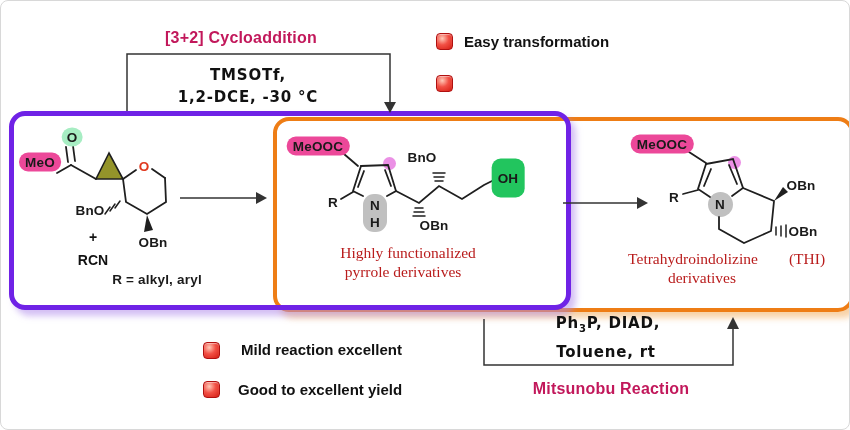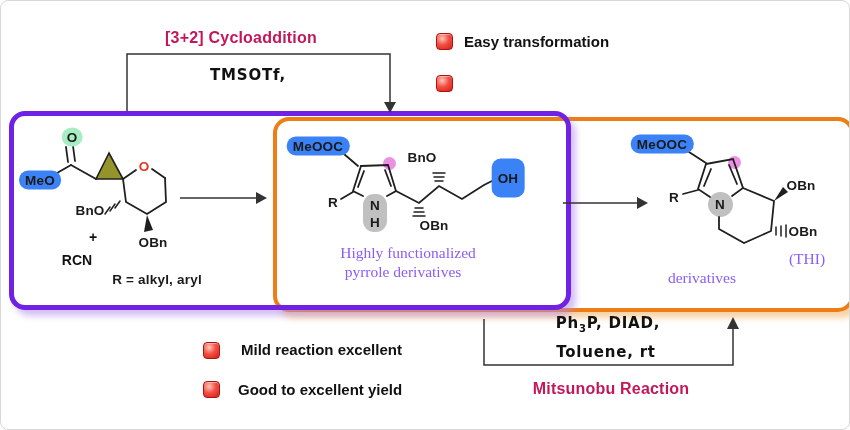--- a/index.html
+++ b/index.html
@@ -15,24 +15,24 @@
     border:4px solid #EE7D15; box-shadow:5px 6px 6px rgba(243,173,94,.55);}
   .hl{position:absolute; z-index:2;}
   .dot{width:13px; height:13px; border-radius:50%; background:#E77DE0; opacity:.85;}
   .gray-pill{background:rgba(176,176,176,.8);}
   svg.linework{position:absolute; left:0; top:0; z-index:3; pointer-events:none;}
   .lbl{position:absolute; transform:translate(-50%,-50%); white-space:nowrap; z-index:4;}
   .lbl-left{position:absolute; transform:translateY(-50%); white-space:nowrap; z-index:4;}
   .atom{font-size:13.5px; font-weight:700; color:#1a1a1a; letter-spacing:.2px;}
   .atom-bold{font-size:14px; font-weight:800; color:#111;}
   .red-o{color:#E0391F;}
-  .pill-green{background:#3b82f6; border-radius:9px; padding:2px 6px;}
+  .pill-green{background:#ec4899; border-radius:9px; padding:2px 6px;}
   .pill-circle{background:#A7EDC3; border-radius:50%; padding:2px 5px;}
-  .pill-peach{background:#3b82f6; border-radius:9px; padding:12px 6px;}
-  .caption{font-family:"Liberation Serif", serif; font-size:15.5px; color:#8b5cf6;}
+  .pill-peach{background:#22c55e; border-radius:9px; padding:12px 6px;}
+  .caption{font-family:"Liberation Serif", serif; font-size:15.5px; color:#b91c1c;}
   .cond{font-family:"DejaVu Sans", sans-serif; font-size:15px; font-weight:700;
         letter-spacing:.8px; color:#111;}
   .cond sub{font-size:10px;}
   .magenta{font-size:16px; font-weight:800; color:#C2185B; letter-spacing:.2px;}
   .feat{font-size:15px; font-weight:700; color:#111;}
   .bullet{position:absolute; width:15px; height:15px; border-radius:4px; z-index:4;
     background:radial-gradient(circle at 35% 30%, #FFC9B8 0%, #F25045 45%, #D41C12 100%);
     border:1px solid #B01010; box-shadow:inset 0 1px 1px rgba(255,255,255,.5);}
 </style>
 </head>
@@ -110,53 +110,55 @@
       <path d="M718,216 L718,228 L743,242 L770,230 L773,200 L742,187"></path>
       <polygon points="773,200 787,191 782,186" fill="#1f1f1f" stroke="none"></polygon>
       <path d="M775,226 L775,234" stroke-width="1.5"></path>
         <path d="M780,225 L780,235" stroke-width="1.5"></path>
         <path d="M785,224 L785,236" stroke-width="1.5"></path>
     </g>
   </svg>
 
   <span class="lbl magenta" style="left:240px; top:37px;">[3+2] Cycloaddition</span>
   <span class="lbl cond" style="left:247px; top:74px;text-align:right;">TMSOTf,</span>
+  <span class="lbl cond" style="left:247px; top:96px;">1,2-DCE, -30 °C</span>
 
   <span class="bullet" style="left:435px; top:32px;"></span>
   <span class="lbl-left feat" style="left:463px; top:40px;">Easy transformation</span>
   <span class="bullet" style="left:435px; top:74px;"></span>
   <span class="bullet" style="left:202px; top:341px;"></span>
   <span class="lbl-left feat" style="left:240px; top:348px;">Mild reaction excellent</span>
   <span class="bullet" style="left:202px; top:380px;"></span>
   <span class="lbl-left feat" style="left:237px; top:388px;">Good to excellent yield</span>
 
   <span class="lbl cond" style="left:607px; top:323px;"><span>Ph</span><sub>3</sub><span>P, DIAD,</span></span>
   <span class="lbl cond" style="left:605px; top:351px;">Toluene, rt</span>
   <span class="lbl magenta" style="left:610px; top:388px;">Mitsunobu Reaction</span>
 
-  <span class="lbl atom pill-green" style="left:39px; top:179px;">MeO</span>
+  <span class="lbl atom pill-green" style="left:39px; top:161px;">MeO</span>
   <span class="lbl atom pill-circle" style="left:71px; top:136px;">O</span>
   <span class="lbl atom red-o" style="left:143px; top:165px;">O</span>
   <span class="lbl atom" style="left:89px; top:209px;">BnO</span>
   <span class="lbl atom" style="left:152px; top:241px;">OBn</span>
   <span class="lbl atom-bold" style="left:92px; top:236px;">+</span>
-  <span class="lbl atom-bold" style="left:76px; top:259px;">RCN</span>
+  <span class="lbl atom-bold" style="left:92px; top:259px;">RCN</span>
   <span class="lbl atom" style="left:156px; top:278px;">R = alkyl, aryl</span>
 
   <span class="lbl atom pill-green" style="left:317px; top:145px;">MeOOC</span>
   <span class="lbl atom" style="left:332px; top:201px;">R</span>
   <span class="lbl atom" style="left:374px; top:204px;">N</span>
   <span class="lbl atom" style="left:374px; top:221px;">H</span>
   <span class="lbl atom" style="left:421px; top:156px;">BnO</span>
   <span class="lbl atom" style="left:433px; top:224px;">OBn</span>
   <span class="lbl atom pill-peach" style="left:507px; top:177px;">OH</span>
   <span class="lbl caption" style="left:407px; top:252px;">Highly functionalized</span>
   <span class="lbl caption" style="left:402px; top:271px;">pyrrole derivatives</span>
 
   <span class="lbl atom pill-green" style="left:661px; top:143px;">MeOOC</span>
   <span class="lbl atom" style="left:673px; top:196px;">R</span>
   <span class="lbl atom" style="left:719px; top:203px;">N</span>
   <span class="lbl atom" style="left:800px; top:184px;">OBn</span>
   <span class="lbl atom" style="left:802px; top:230px;">OBn</span>
+  <span class="lbl caption" style="left:692px; top:258px;">Tetrahydroindolizine</span>
   <span class="lbl caption" style="left:806px; top:258px;">(THI)</span>
   <span class="lbl caption" style="left:701px; top:277px;">derivatives</span>
 
 </div>
 
 </body></html>

